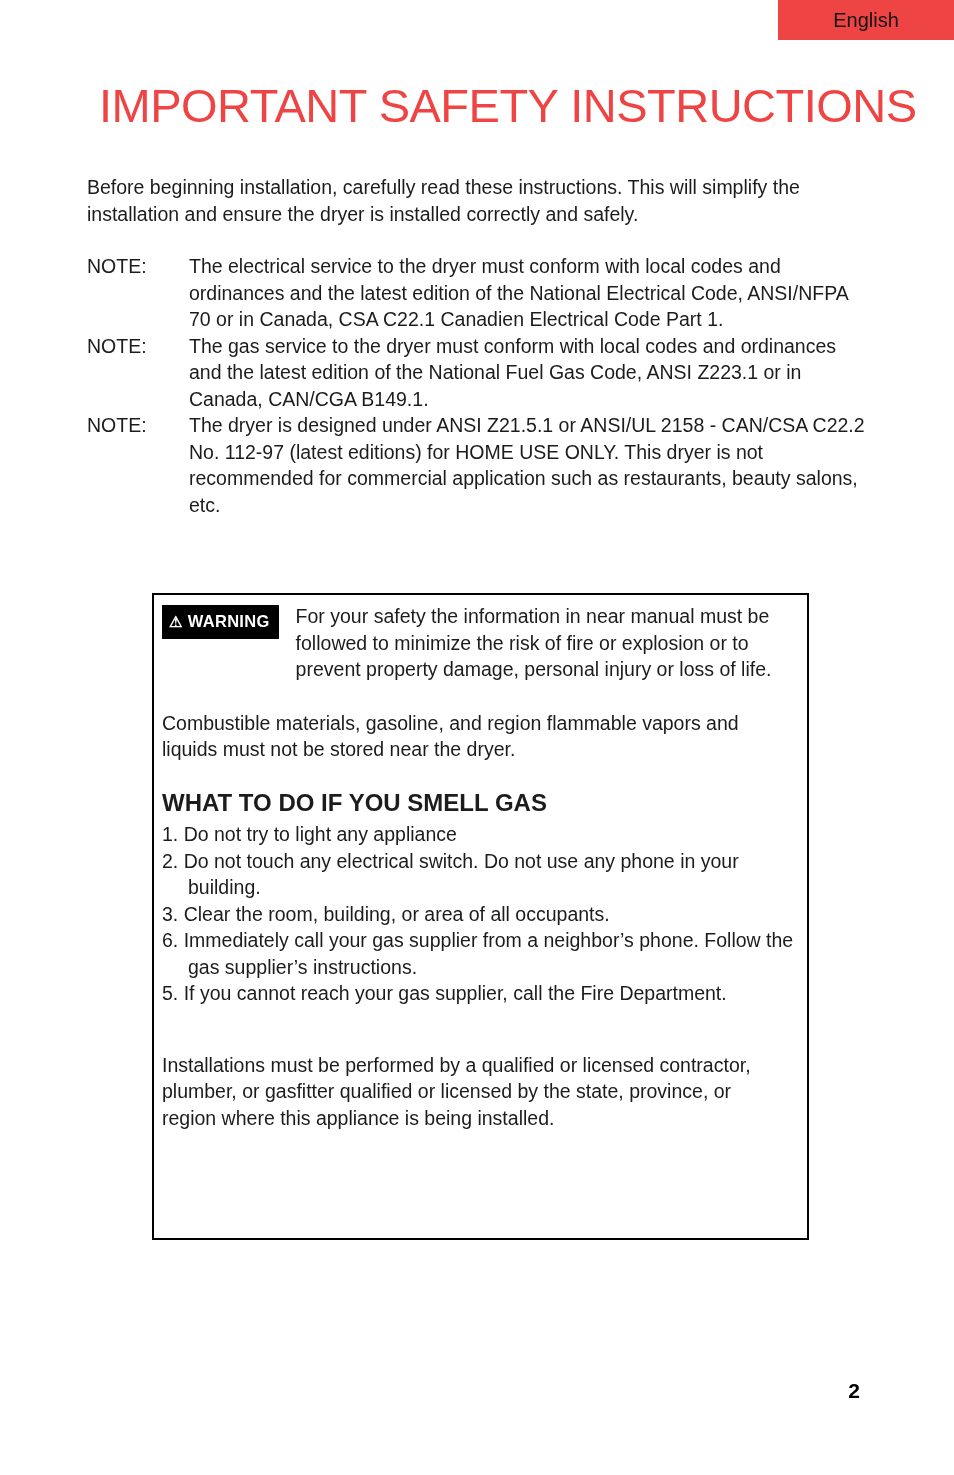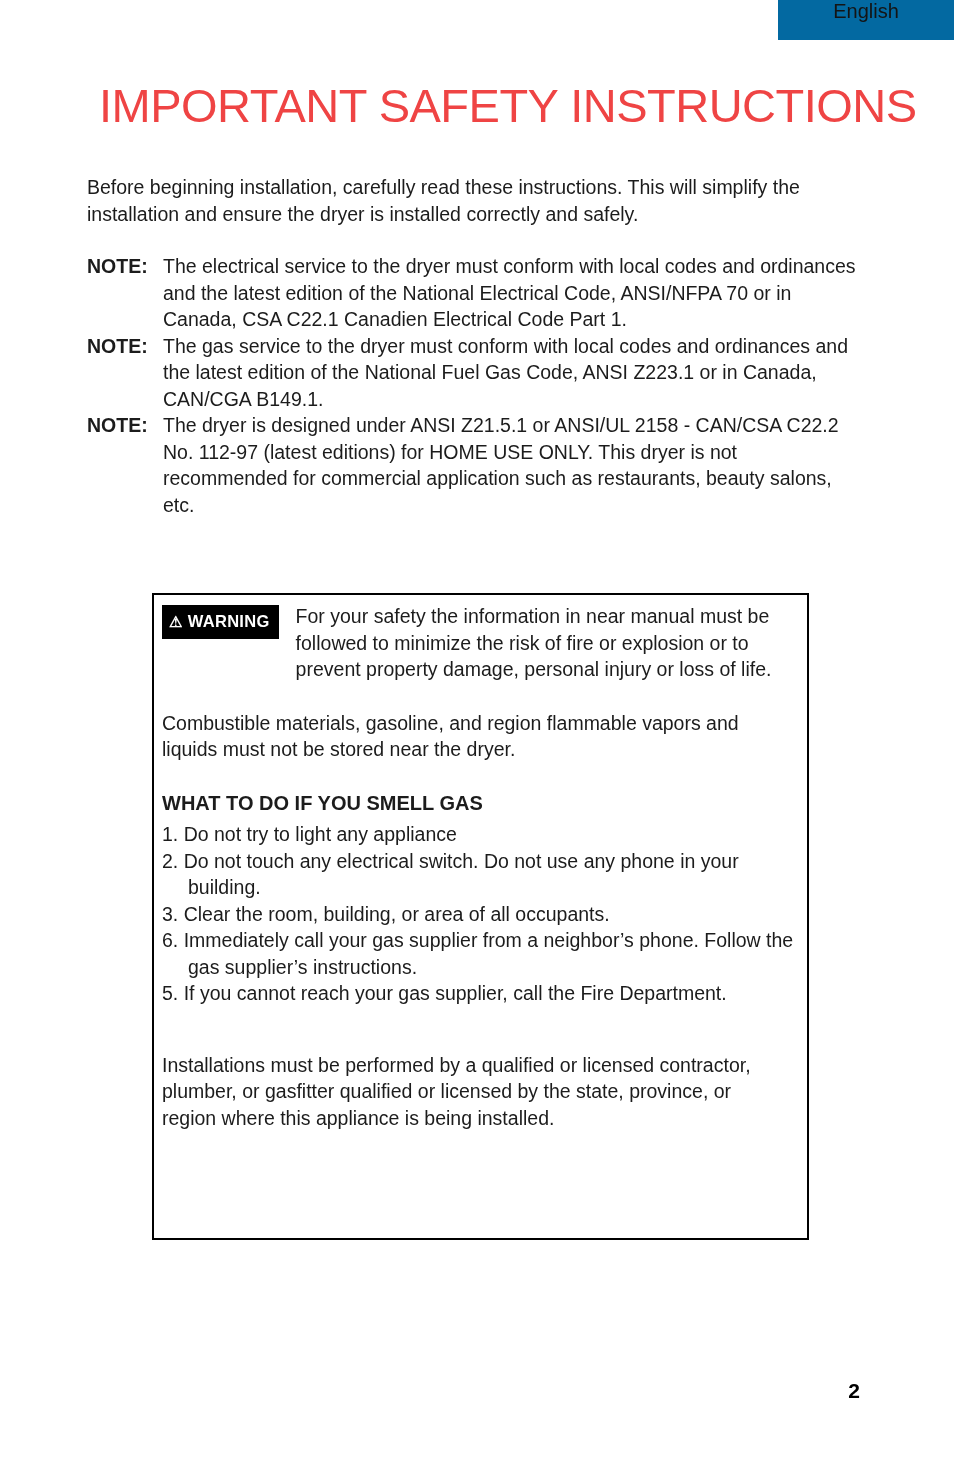--- a/index.html
+++ b/index.html
@@ -13,22 +13,23 @@
     font-family: "Liberation Sans", sans-serif;
     color: #1c1c1c;
     overflow: hidden;
   }
   .lang-banner {
     position: absolute;
     top: 0;
     right: 0;
     width: 176px;
     height: 40px;
-    background: #0369a1;
+    background: #ef4444;
     display: flex;
+    align-items: center;
     justify-content: center;
     font-size: 20px;
     color: #141414;
   }
   .title {
     position: absolute;
     top: 80px;
     left: 99px;
     width: 800px;
     font-size: 47px;
@@ -51,23 +52,23 @@
     top: 253px;
     left: 87px;
     width: 780px;
     font-size: 19.5px;
     line-height: 26.5px;
   }
   .note { display: flex; }
   .note-label {
     width: 76px;
     flex-shrink: 0;
-    font-weight: 700;
+    font-weight: 400;
   }
-  .note-text { flex: 1; }
+  .note-text { flex: 1; margin-left: 26px; }
   .warning-box {
     position: absolute;
     top: 593px;
     left: 152px;
     width: 657px;
     height: 647px;
     border: 2px solid #000000;
     padding: 8px 12px 0 8px;
     font-size: 19.5px;
     line-height: 26.5px;
@@ -92,21 +93,21 @@
     margin-top: 2px;
   }
   .warning-triangle-icon {
     font-size: 15px;
     line-height: 1;
   }
   .warning-intro { flex: 1; }
   .combustible { margin-bottom: 27px; width: 632px; }
   .gas-heading {
     font-weight: 700;
-    font-size: 20px;
+    font-size: 24px;
     margin-bottom: 5px;
   }
   .gas-steps p {
     padding-left: 26px;
     text-indent: -26px;
   }
   .installations { margin-top: 45px; width: 626px; }
   .page-number {
     position: absolute;
     top: 1379px;

